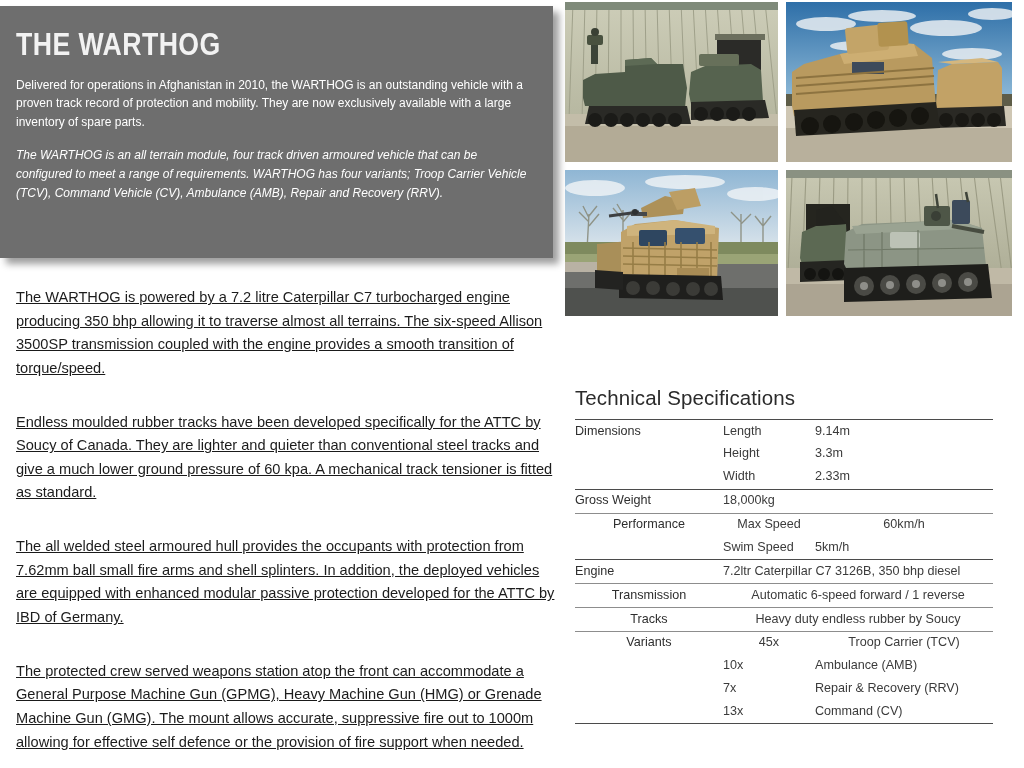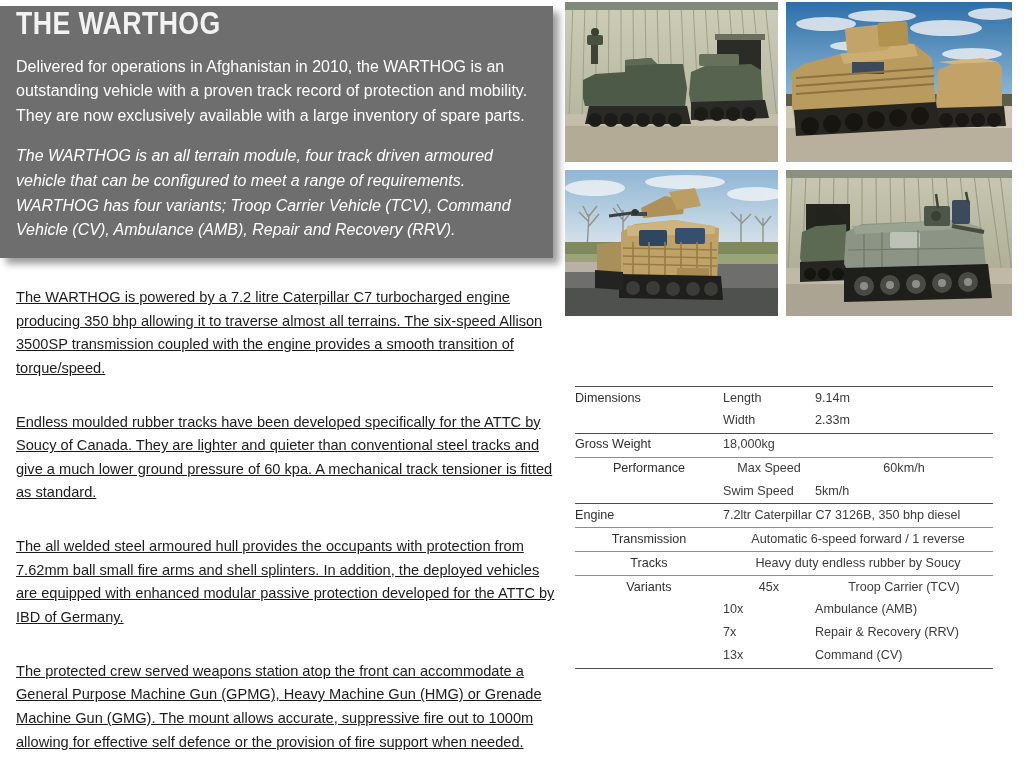--- a/index.html
+++ b/index.html
@@ -19,37 +19,37 @@
   
   #header-panel {
     position: absolute;
     left: 0;
     top: 6px;
     width: 553px;
     height: 252px;
     background: #6e6e6e;
     box-shadow: 6px 6px 7px rgba(0,0,0,0.38);
     box-sizing: border-box;
-    padding: 0 22px 10px 16px;
+    padding: 21px 22px 10px 16px;
   }
   #header-panel .title {
     font-family: "Liberation Sans Narrow", "Liberation Sans", sans-serif;
     font-weight: bold;
     font-size: 31px;
     letter-spacing: 0.5px;
     color: #f2f2f2;
     line-height: 1.05;
     margin: 2px 0 14px 0;
     transform: scaleX(0.86);
     transform-origin: left center;
     white-space: nowrap;
   }
   #header-panel p {
     margin: 0 0 15px 0;
-    font-size: 16px;
+    font-size: 12px;
     line-height: 1.55;
     color: #ffffff;
   }
   #header-panel p:last-child { margin-bottom: 0; font-style: italic; }
 
   
   #body-copy {
     position: absolute;
     left: 16px;
     top: 286px;
@@ -364,29 +364,35 @@
           <circle cx="130" cy="114" r="4"></circle>
             <circle cx="156" cy="113" r="4"></circle>
           <circle cx="182" cy="112" r="4"></circle>
         </g>
       </g>
     </svg>
   </div>
 </div>
 
 <div id="specs">
+  <div class="spec-title">Technical Specifications</div>
   <table>
     <tbody>
       <tr class="rule-top">
         <td class="col-label">Dimensions</td>
         <td class="col-sub">Length</td>
         <td class="col-val">9.14m</td>
       </tr>
       <tr>
         <td class="col-label"></td>
+        <td class="col-sub">Height</td>
+        <td class="col-val">3.3m</td>
+      </tr>
+      <tr>
+        <td class="col-label"></td>
         <td class="col-sub">Width</td>
         <td class="col-val">2.33m</td>
       </tr>
 
       <tr class="rule-top">
         <td class="col-label">Gross Weight</td>
         <td class="col-sub" colspan="2">18,000kg</td>
       </tr>
 
       <tr class="rule-thin">

